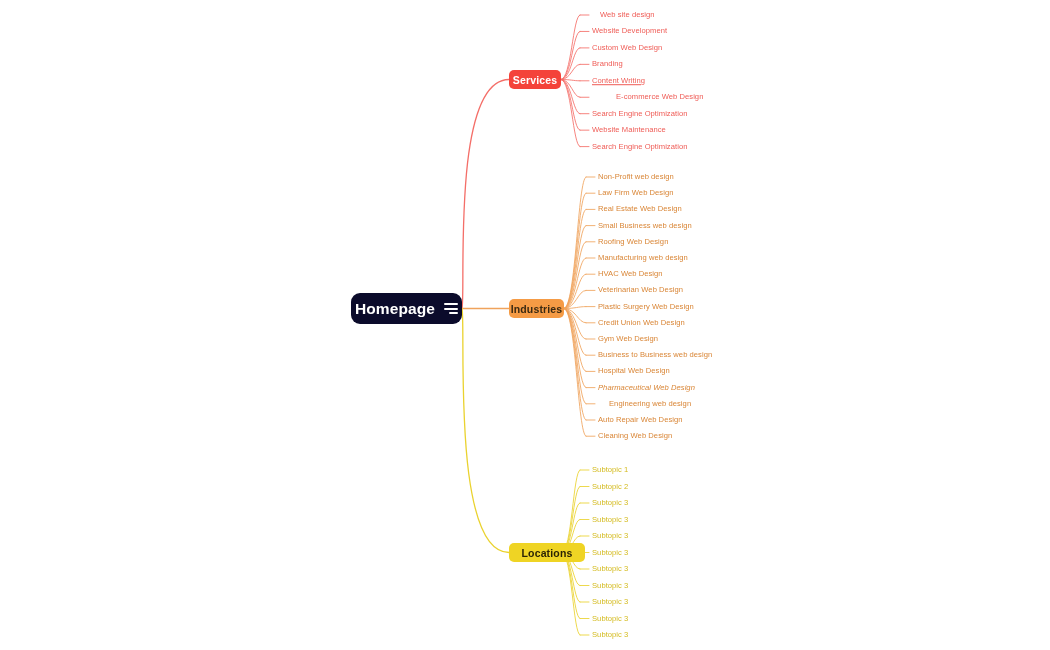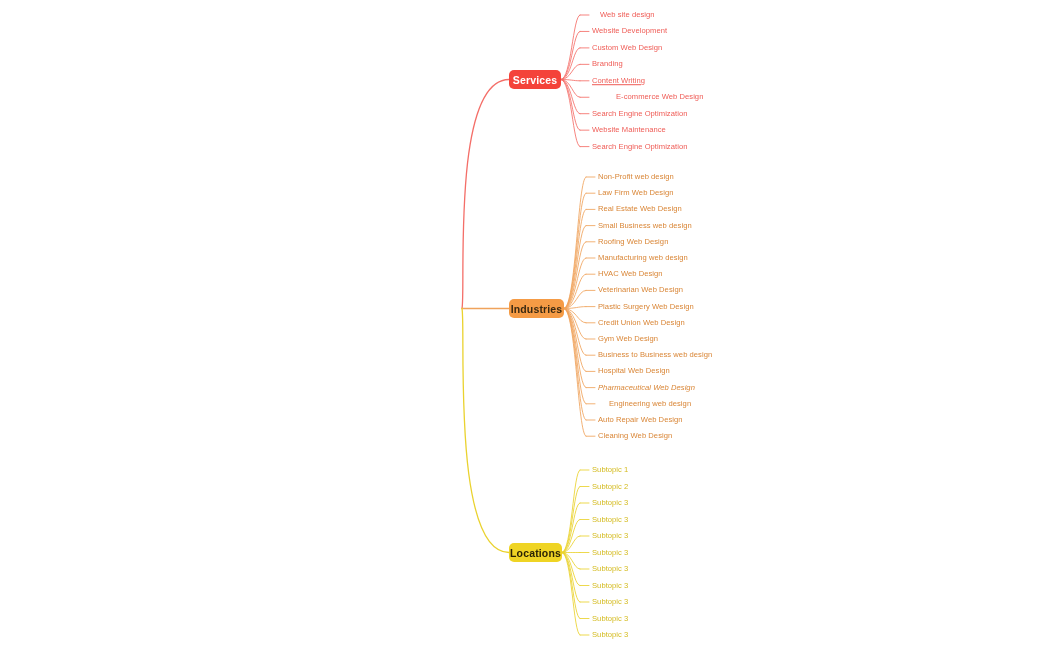--- a/index.html
+++ b/index.html
@@ -173,29 +173,37 @@
       <path d="M 562 552.5 C 571.9 552.5, 573.16 585.5, 580 585.5" fill="none" stroke="#ead22e" stroke-width="0.85" stroke-linecap="round"></path>
       <path d="M 580 585.5 L 589 585.5" fill="none" stroke="#ead22e" stroke-width="0.85" stroke-linecap="round"></path>
       <path d="M 562 552.5 C 571.9 552.5, 573.16 602, 580 602" fill="none" stroke="#ead22e" stroke-width="0.85" stroke-linecap="round"></path>
       <path d="M 580 602 L 589 602" fill="none" stroke="#ead22e" stroke-width="0.85" stroke-linecap="round"></path>
       <path d="M 562 552.5 C 571.9 552.5, 573.16 618.5, 580 618.5" fill="none" stroke="#ead22e" stroke-width="0.85" stroke-linecap="round"></path>
       <path d="M 580 618.5 L 589 618.5" fill="none" stroke="#ead22e" stroke-width="0.85" stroke-linecap="round"></path>
       <path d="M 562 552.5 C 571.9 552.5, 573.16 635, 580 635" fill="none" stroke="#ead22e" stroke-width="0.85" stroke-linecap="round"></path>
       <path d="M 580 635 L 589 635" fill="none" stroke="#ead22e" stroke-width="0.85" stroke-linecap="round"></path>
     </svg>
 
+  <div class="root-node" style="left: 351px; top: 293px; width: 111px; height: 31px; background: rgb(11, 11, 43); color: rgb(255, 255, 255);">
+    <span class="root-label">Homepage</span>
+    <span class="hamburger-icon">
+      <i></i>
+        <i></i>
+        <i></i>
+    </span>
+  </div>
 
   <div id="branch-nodes">
       <div class="branch-node" style="left: 509px; top: 70px; width: 52px; background: rgb(244, 67, 58); color: rgb(255, 255, 255);">
         <span>Services</span>
       </div>
       <div class="branch-node" style="left: 509px; top: 299px; width: 55px; background: rgb(245, 155, 69); color: rgb(59, 42, 18);">
         <span>Industries</span>
       </div>
-      <div class="branch-node" style="left: 509px; top: 543px; width: 53px; background: rgb(239, 212, 36); color: rgb(43, 36, 5);">
+      <div class="branch-node" style="left: 509px; top: 543px; width: 76px; background: rgb(239, 212, 36); color: rgb(43, 36, 5);">
         <span>Locations</span>
       </div>
     </div>
   <div id="leaf-labels">
       <div class="leaf-label" style="left: 592px; top: 15px; color: rgb(239, 91, 85); margin-left: 8px;">Web site design</div>
       <div class="leaf-label" style="left: 592px; top: 31.45px; color: rgb(239, 91, 85);">Website Development</div>
       <div class="leaf-label" style="left: 592px; top: 47.9px; color: rgb(239, 91, 85);">Custom Web Design</div>
       <div class="leaf-label" style="left: 592px; top: 64.35px; color: rgb(239, 91, 85);">Branding</div>
       <div class="leaf-label" style="left: 592px; top: 80.8px; color: rgb(239, 91, 85); text-decoration: underline;">Content Writing</div>
       <div class="leaf-label" style="left: 592px; top: 97.25px; color: rgb(239, 91, 85); padding-left: 24px;">E-commerce Web Design</div>

